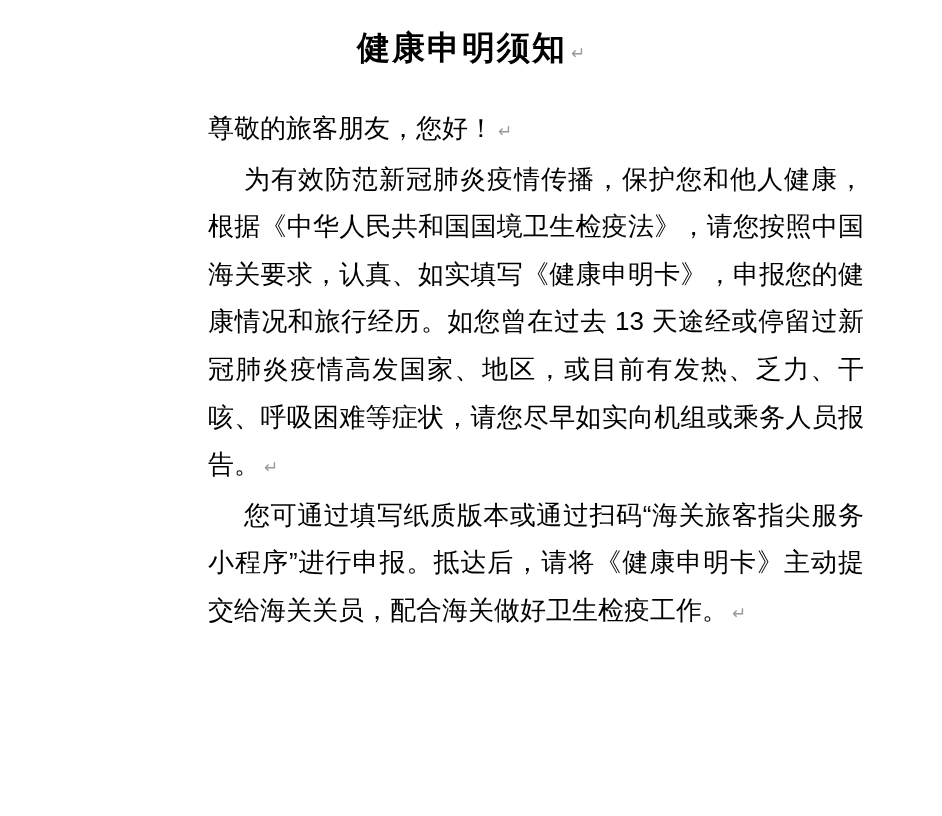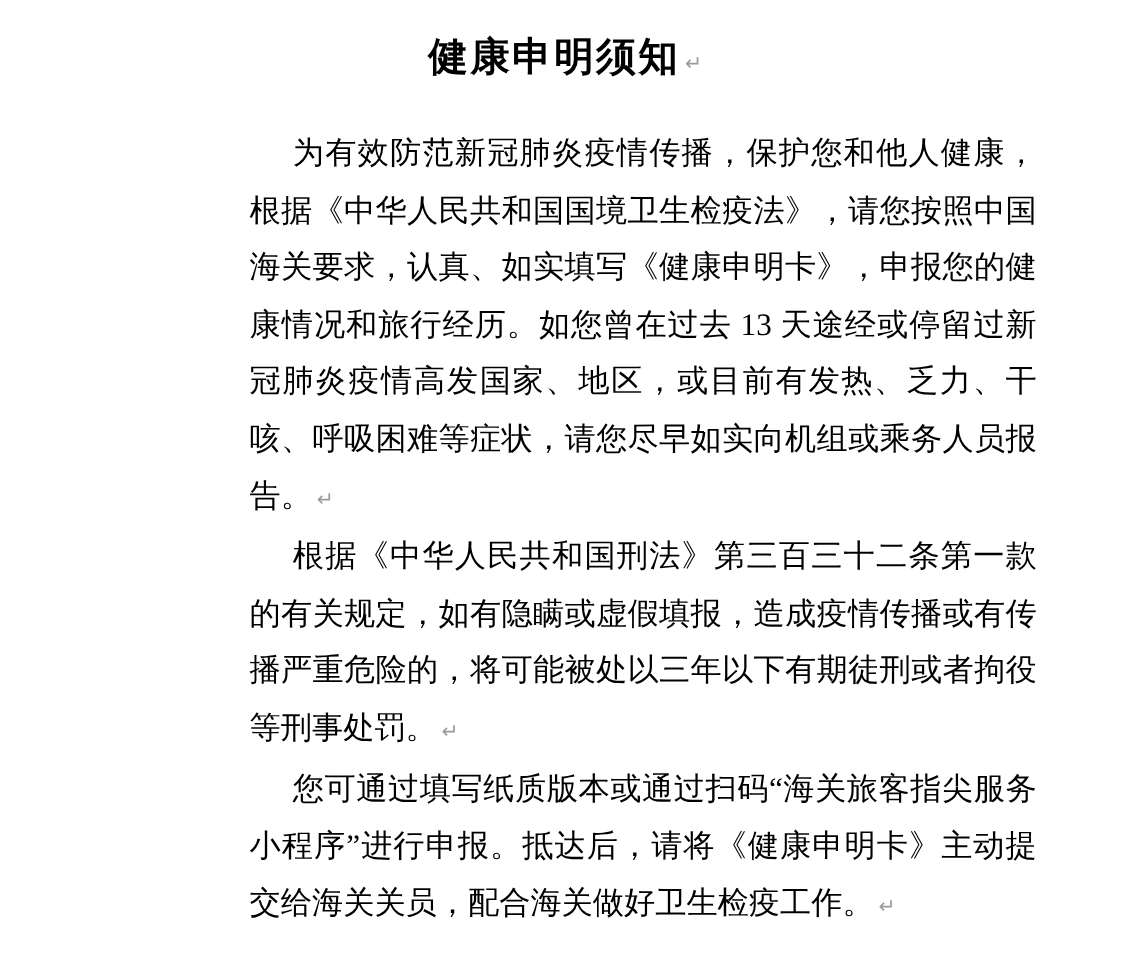--- a/index.html
+++ b/index.html
@@ -8,21 +8,21 @@
     background: #ffffff;
   }
 
   .page {
     position: relative;
     width: 790px;
     height: 816px;
     margin: 0 auto;
     background: #ffffff;
     color: #000000;
-    font-family: Liberation Serif, serif;
+    font-family: Liberation Sans, sans-serif;
     overflow: hidden;
   }
 
   .doc-title {
     padding-top: 24px;
     text-align: center;
     font-size: 33px;
     font-weight: bold;
     line-height: 48px;
     letter-spacing: 2px;
@@ -60,21 +60,21 @@
 </style>
 </head>
 <body>
 
 <div class="page">
 
   <h1 class="doc-title"><span>健康申明须知</span><span class="pilcrow">↵</span></h1>
 
   <div class="doc-body">
 
+    <p class="para"><span>尊敬的旅客朋友，您好！</span><span class="pilcrow">↵</span></p>
 
     <p class="para indent"><span>为有效防范新冠肺炎疫情传播，保护您和他人健康，根据《中华人民共和国国境卫生检疫法》，请您按照中国海关要求，认真、如实填写《健康申明卡》，申报您的健康情况和旅行经历。如您曾在过去 13 天途经或停留过新冠肺炎疫情高发国家、地区，或目前有发热、乏力、干咳、呼吸困难等症状，请您尽早如实向机组或乘务人员报告。</span><span class="pilcrow">↵</span></p>
 
-    <p class="para indent"><span>根据《中华人民共和国刑法》第三百三十二条第一款的有关规定，如有隐瞒或虚假填报，造成疫情传播或有传播严重危险的，将可能被处以三年以下有期徒刑或者拘役等刑事处罚。</span><span class="pilcrow">↵</span></p>
 
     <p class="para indent"><span>您可通过填写纸质版本或通过扫码“海关旅客指尖服务小程序”进行申报。抵达后，请将《健康申明卡》主动提交给海关关员，配合海关做好卫生检疫工作。</span><span class="pilcrow">↵</span></p>
 
   </div>
 </div>
 
 </body></html>

